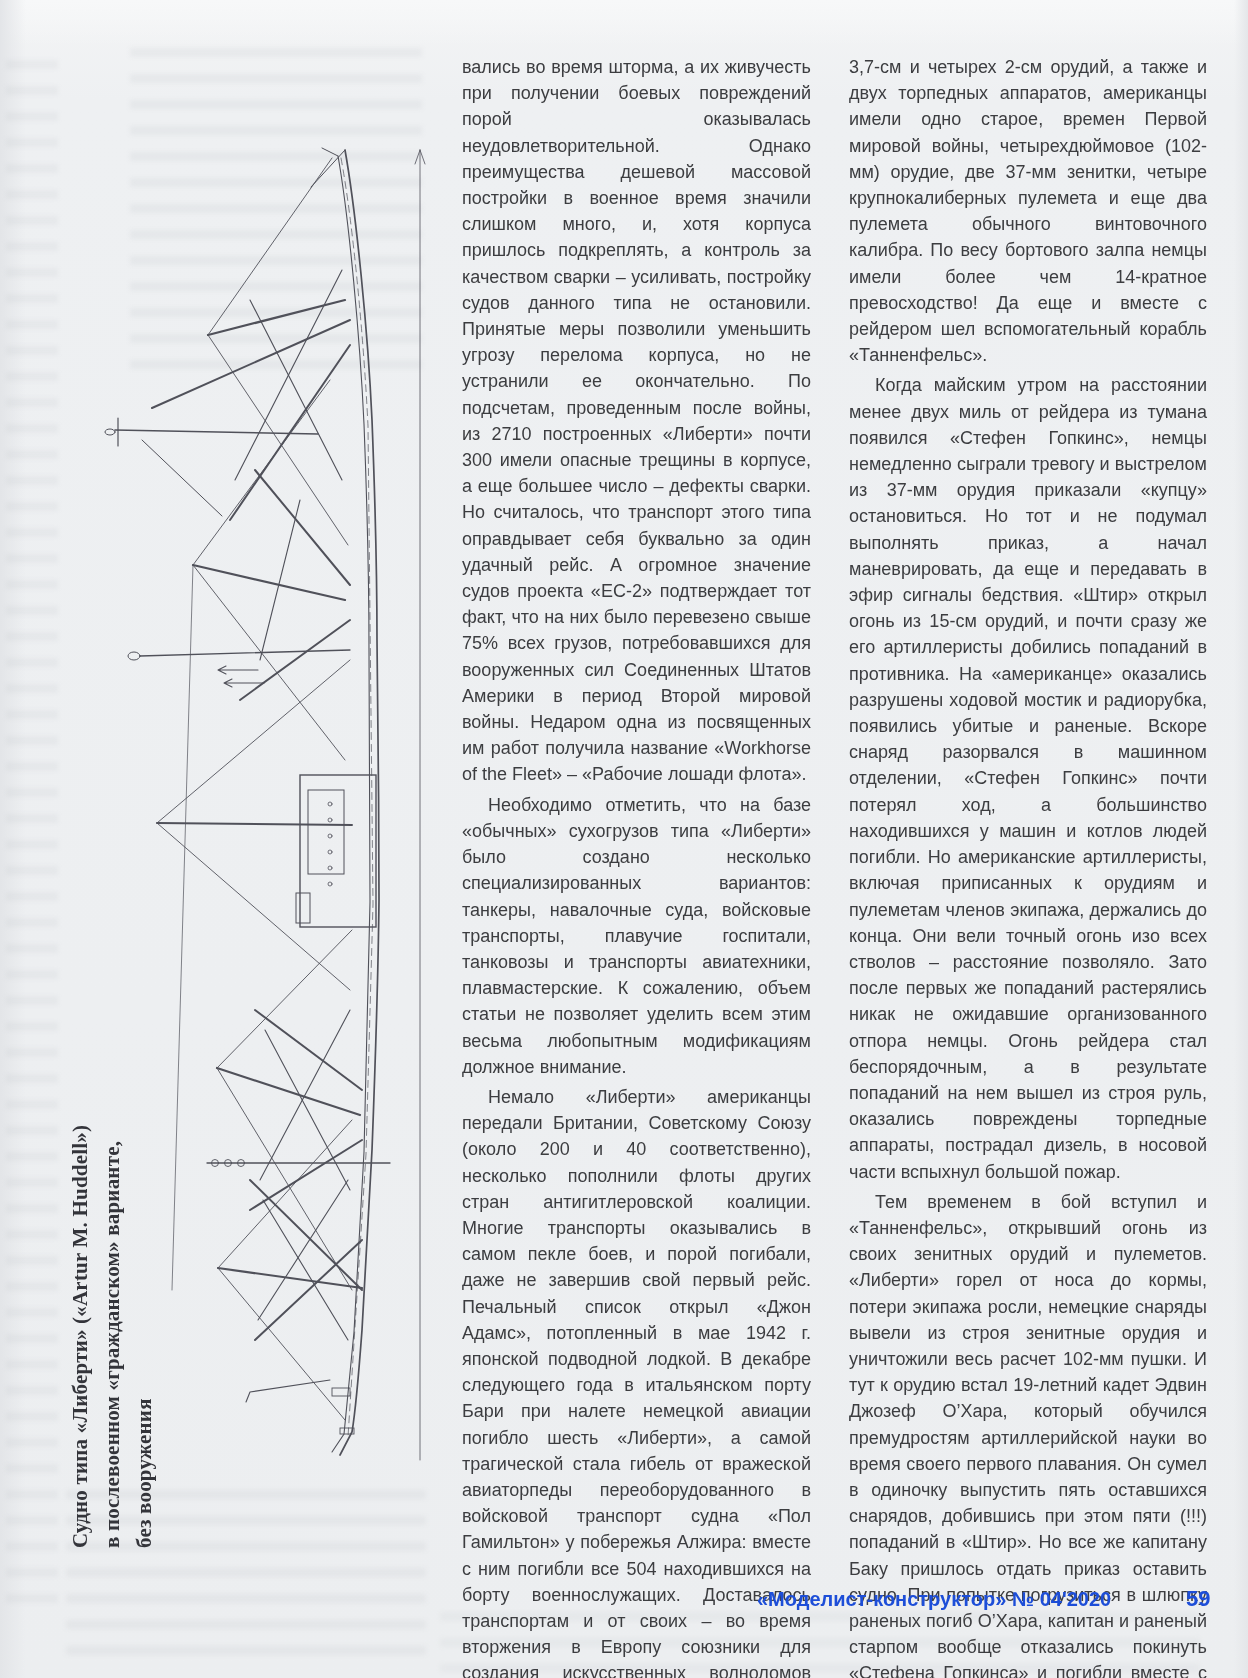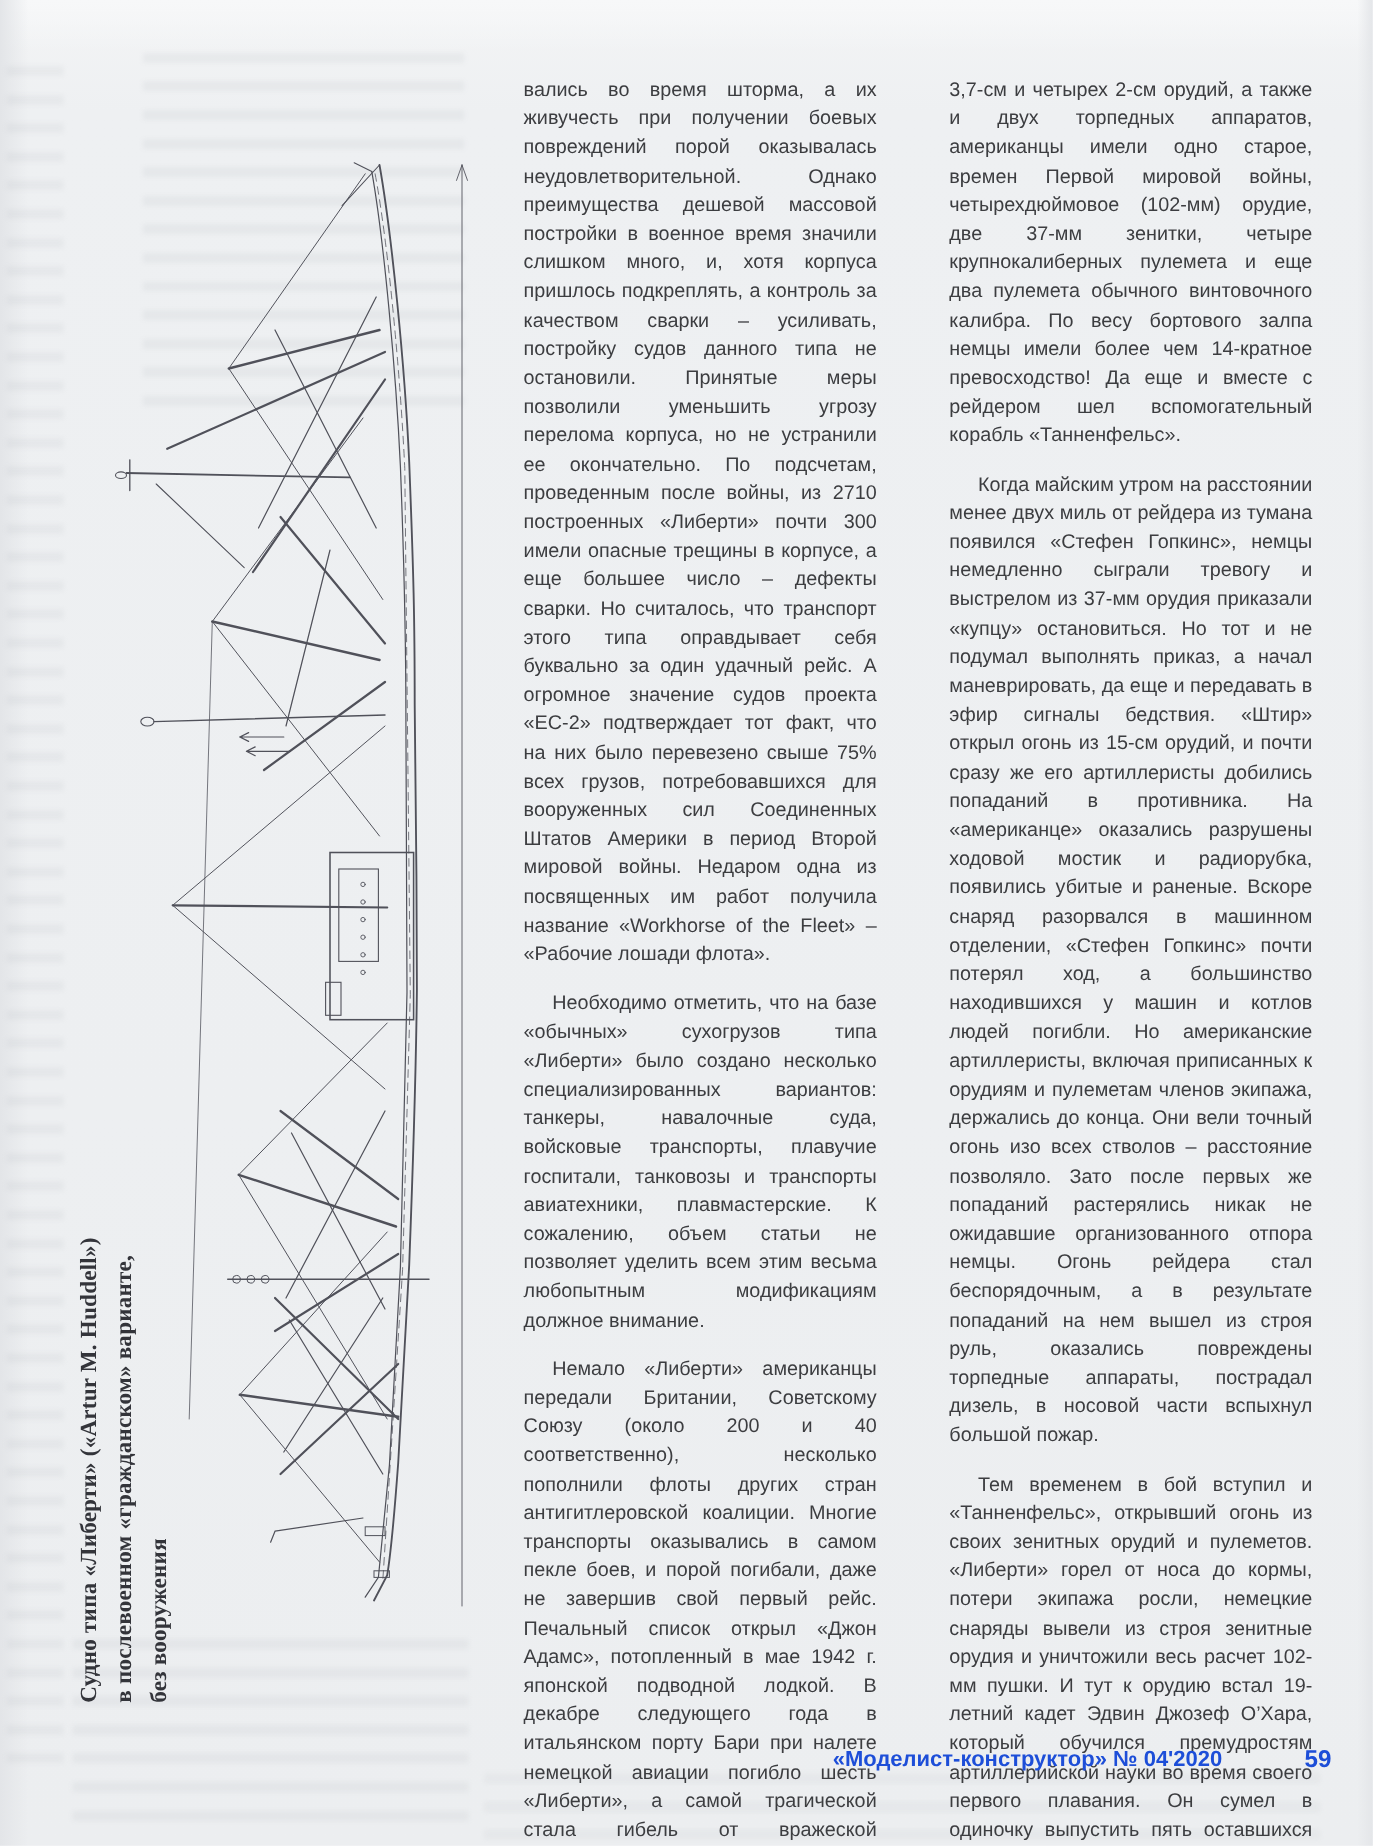--- a/index.html
+++ b/index.html
@@ -24,21 +24,21 @@
   .bleed.b2{left:130px;top:48px;width:292px;height:330px;opacity:.42;}
   .bleed.b3{left:66px;top:1490px;width:360px;height:170px;opacity:.4;}
   .bleed.b4{left:440px;top:1612px;width:760px;height:60px;opacity:.3;}
 
   
   .drawing{position:absolute;left:68px;top:92px;width:362px;height:1375px;}
 
   
   .col{position:absolute;top:50px;color:#3c3d40;font-size:18px;line-height:26.2px;
     text-align:justify;}
-  .col p{margin:18px;text-indent:26px;}
+  .col p{margin:4px;text-indent:26px;}
   .col p:first-child{text-indent:0;}
   .col.mid{left:458px;width:357px;}
   .col.right{left:845px;width:366px;}
 
   
   .caption{position:absolute;left:64px;top:1548px;width:565px;
     transform:rotate(-90deg);transform-origin:0 0;
     font-family:"Liberation Serif",serif;font-weight:bold;
     font-size:21px;line-height:32px;color:#33343a;letter-spacing:.2px;}
   .caption span{display:block;}

